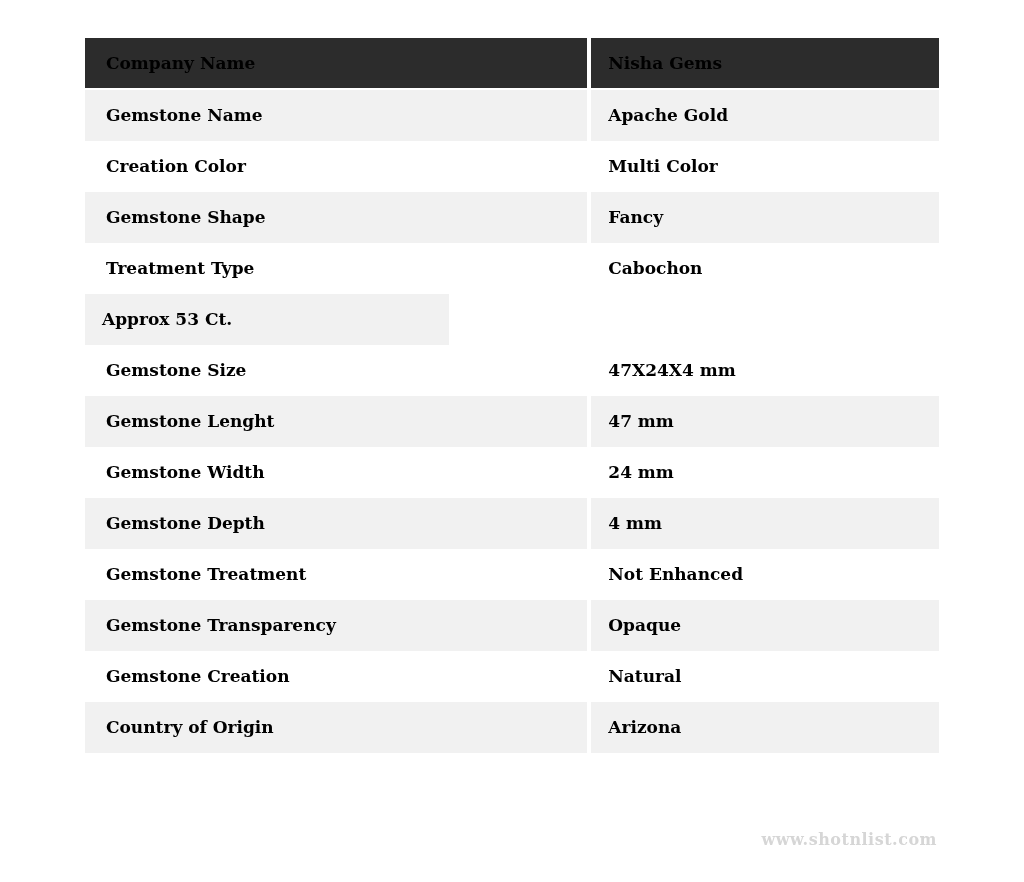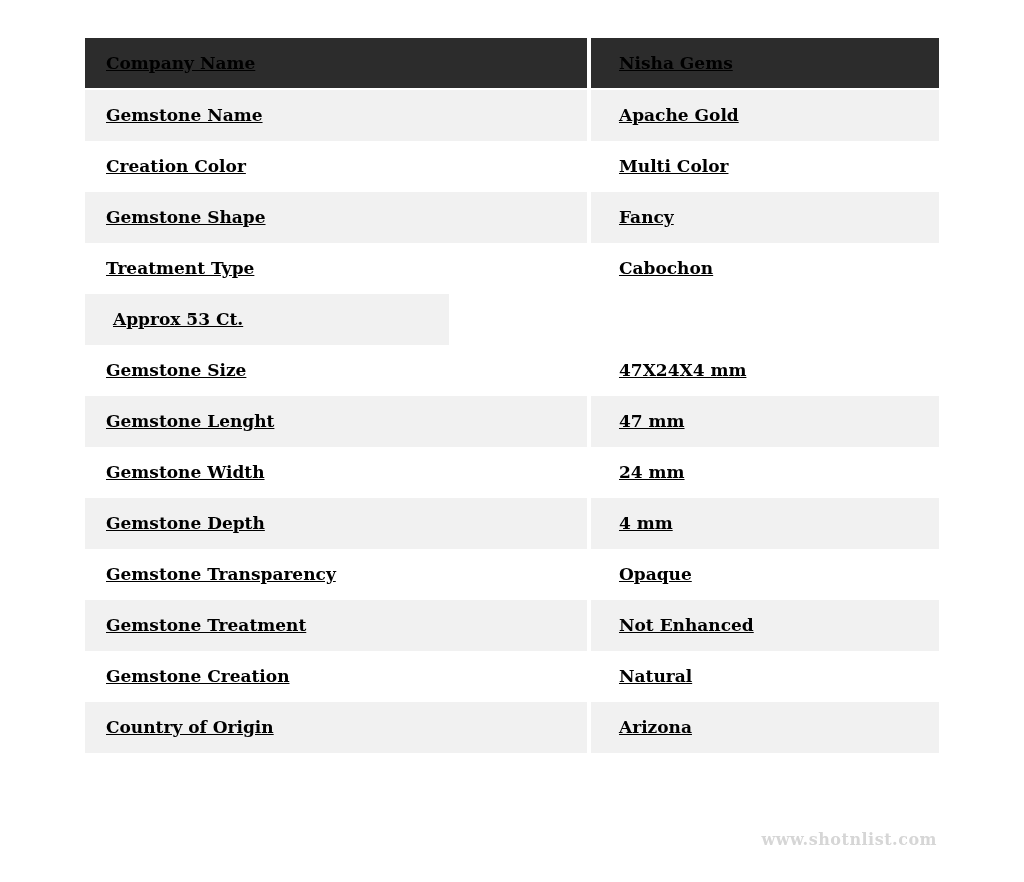--- a/index.html
+++ b/index.html
@@ -18,21 +18,20 @@
     width: 1024px;
     height: 882px;
     overflow: hidden;
     background: var(--page-bg, #ffffff);
   }
   .spec-table {
     position: absolute;
     left: 85px;
     top: 38px;
     width: 854px;
-    text-decoration: underline;
   }
   .row {
     display: flex;
     height: 51px;
   }
   .row.header {
     height: 50px;
     margin-bottom: 2px;
   }
   .cell {
@@ -43,21 +42,21 @@
     color: var(--body-text, #000000);
     box-sizing: border-box;
   }
   .cell.label {
     width: 526px;
     margin-right: 4px;  
     padding-left: 21px;
   }
   .cell.value {
     width: 364px;
-    padding-left: 28px;
+    padding-left: 17px;
   }
   .row.header .cell {
     background: var(--header-bg, #2c2c2c);
     color: var(--header-text, #000000);
   }
   #rows .row:nth-child(odd) .cell {
     background: var(--row-alt-bg, #f1f1f1);
   }
   #rows .row:nth-child(even) .cell {
     background: var(--row-bg, #ffffff);
@@ -120,27 +119,27 @@
     <div class="cell label">Gemstone Width</div>
     <div class="cell value">24 mm</div>
   </div>
 
   <div class="row">
     <div class="cell label">Gemstone Depth</div>
     <div class="cell value">4 mm</div>
   </div>
 
   <div class="row">
-    <div class="cell label">Gemstone Transparency</div>
-    <div class="cell value">Opaque</div>
+    <div class="cell label">Gemstone Treatment</div>
+    <div class="cell value">Not Enhanced</div>
   </div>
 
   <div class="row">
-    <div class="cell label">Gemstone Treatment</div>
-    <div class="cell value">Not Enhanced</div>
+    <div class="cell label">Gemstone Transparency</div>
+    <div class="cell value">Opaque</div>
   </div>
 
   <div class="row">
     <div class="cell label">Gemstone Creation</div>
     <div class="cell value">Natural</div>
   </div>
 
   <div class="row">
     <div class="cell label">Country of Origin</div>
     <div class="cell value">Arizona</div>

